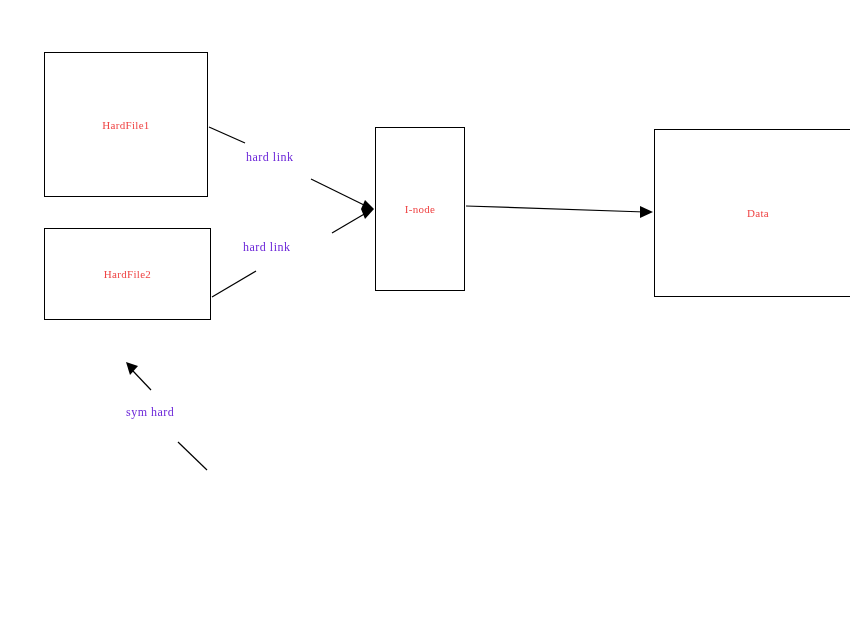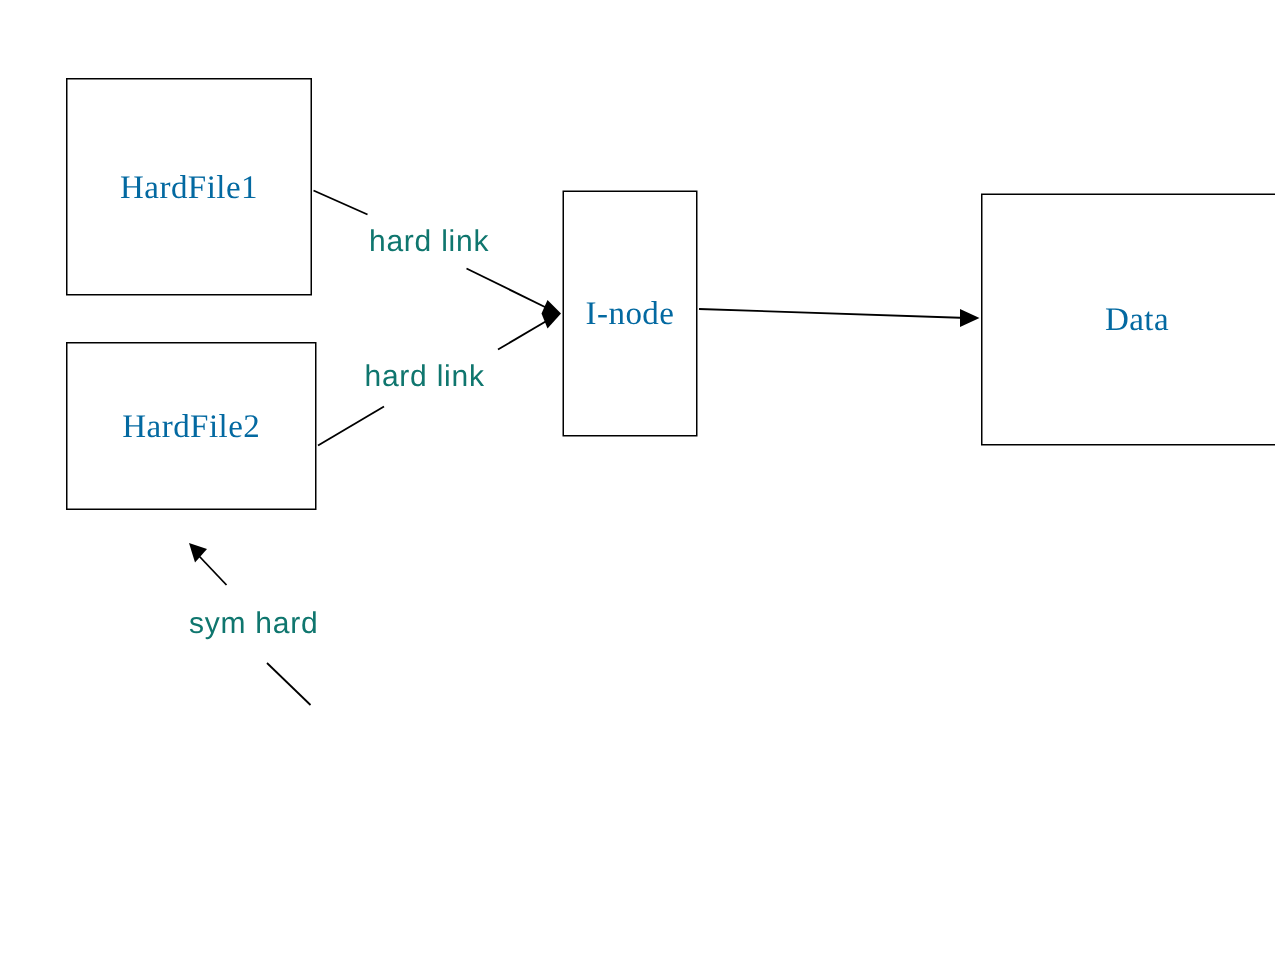--- a/index.html
+++ b/index.html
@@ -19,30 +19,30 @@
     position: absolute;
     box-sizing: border-box;
     border: 1px solid #000000;
     background: #ffffff;
     display: flex;
     align-items: center;
     justify-content: center;
   }
   .node-label {
     font-family: "Liberation Serif", "DejaVu Serif", serif;
-    font-size: 22px;
-    color: #0369a1;
+    font-size: 11px;
+    color: #ef4444;
     letter-spacing: 0.3px;
     white-space: nowrap;
   }
   .edge-label {
     position: absolute;
-    font-family: Liberation Sans, sans-serif;
-    font-size: 20px;
-    color: #0f766e;
+    font-family: Liberation Serif, serif;
+    font-size: 12px;
+    color: #6d28d9;
     white-space: nowrap;
     letter-spacing: 0.5px;
   }
   svg.edges {
     position: absolute;
     left: 0;
     top: 0;
     width: 850px;
     height: 637px;
     pointer-events: none;
@@ -72,21 +72,21 @@
     <line x1="207" y1="470" x2="178" y2="442" stroke="#000000" stroke-width="1.2"></line>
     <line x1="151" y1="390" x2="133" y2="371" stroke="#000000" stroke-width="1.2"></line>
     <polygon points="126,362 138,366 130,375" fill="#000000"></polygon>
 
   </svg>
 
   <div class="node" style="left:44px; top:52px; width:164px; height:145px;">
     <span class="node-label">HardFile1</span>
   </div>
 
-  <div class="node" style="left:44px; top:228px; width:167px; height:112px;">
+  <div class="node" style="left:44px; top:228px; width:167px; height:92px;">
     <span class="node-label">HardFile2</span>
   </div>
 
   <div class="node" style="left:375px; top:127px; width:90px; height:164px;text-align:right;">
     <span class="node-label">I-node</span>
   </div>
 
   <div class="node" style="left:654px; top:129px; width:208px; height:168px;">
     <span class="node-label">Data</span>
   </div>

